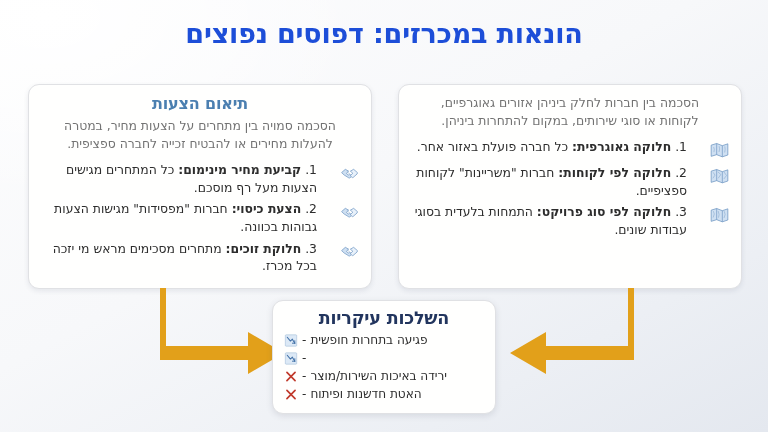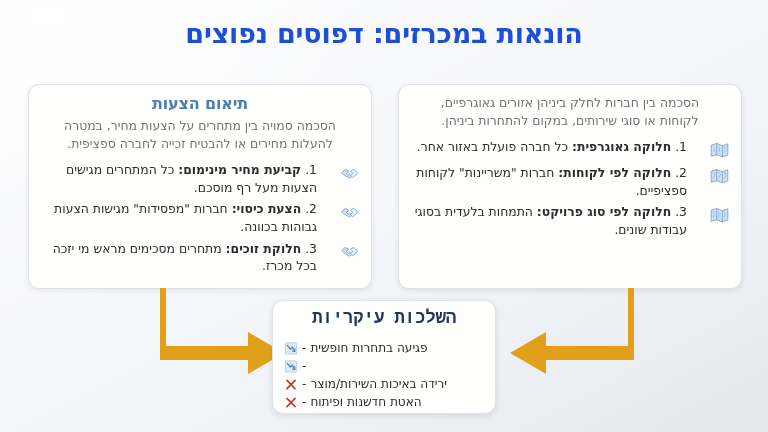--- a/index.html
+++ b/index.html
@@ -91,23 +91,22 @@
     border-radius:11px;
     box-shadow:0 2px 6px rgba(60,70,95,0.13);
     padding:7px 10px 6px;
     z-index:4;
   }
   #outcomes-title {
     text-align:center;
     font-size:17.5px;
     font-weight:bold;
     color:#22355e;
-    margin-bottom:11px;
+    margin-bottom:3px;
     letter-spacing:-0.2px;
-    font-family:Liberation Mono, monospace;
   }
   .outcome-list { list-style:none; }
   .outcome {
     display:flex;
     align-items:center;
     justify-content:flex-end;
     gap:4px;
     font-size:12.1px;
     line-height:1.5;
     color:#2d2d2d;

